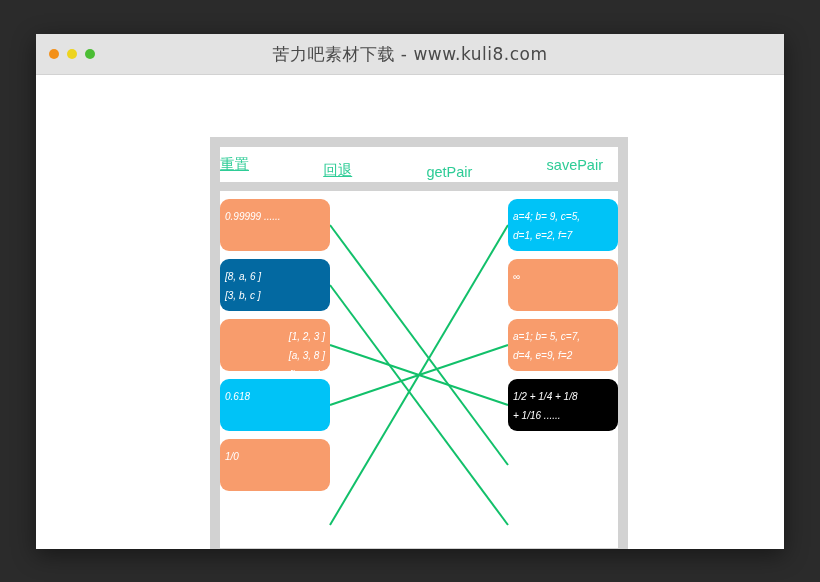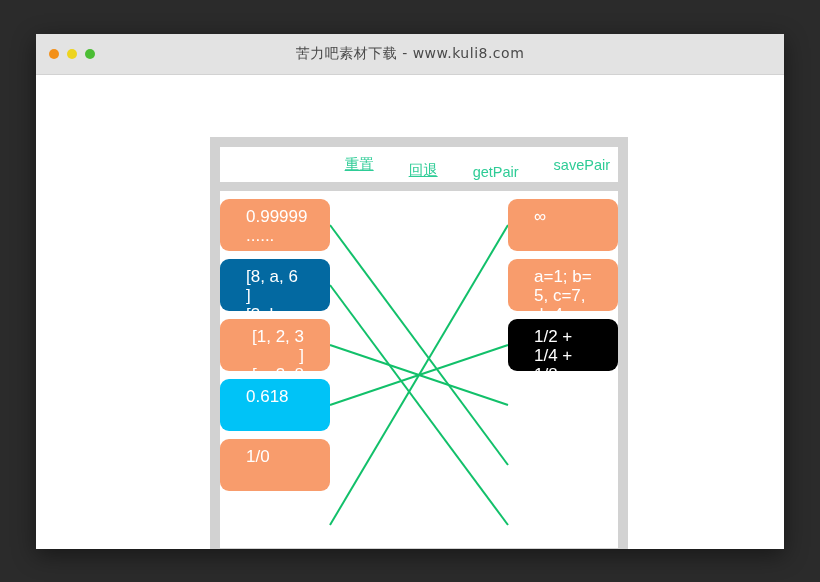--- a/index.html
+++ b/index.html
@@ -45,21 +45,21 @@
     gap: 8px;
   }
   .dot { width: 10px; height: 10px; border-radius: 50%; display: block; }
   .dot.red    { background: #f39019; }
   .dot.yellow { background: #edd41f; }
   .dot.green  { background: #4bbd34; }
 
   .win-title {
     width: 100%;
     text-align: center;
-    font-size: 14px;
+    font-size: 17px;
     color: #4a4a4a;
     letter-spacing: .5px;
     font-family: "DejaVu Sans", "Liberation Sans", sans-serif;
   }
 
   .page {
     position: relative;
     width: 100%;
     height: 474px;
     background: #ffffff;
@@ -73,22 +73,22 @@
     background: #d2d2d2;
     padding: 10px;
   }
 
   .toolbar {
     position: relative;
     height: 35px;
     background: #ffffff;
     display: flex;
     align-items: center;
-    justify-content: flex-end;
-    padding-right: 8px;
+    justify-content: space-between;
+    padding-right: 15px;
     gap: 35px;
   }
   .tool-link {
     font-size: 14.5px;
     color: #2ecc96;
     cursor: pointer;
     white-space: nowrap;
   }
   .tool-link.underline { text-decoration: underline; }
 
@@ -119,26 +119,27 @@
   .col.right { right: 0px; }
 
   .card {
     position: relative;
     width: 110px;
     height: 52px;
     margin-bottom: 8px;
     border-radius: 9px;
     background: #f89c6c;
     color: #ffffff;
-    font-size: 17px;
+    font-size: 10px;
     line-height: 19px;
-    padding: 8px 26px;
+    padding: 8px 5px;
     overflow: hidden;
     cursor: pointer;
     white-space: pre-line;
+    font-style: italic;
   }
   .card.selected { background: #00c3f7; }
 </style>
 </head>
 <body>
 
 <div class="desktop">
 
   <div class="window">
 
@@ -174,20 +175,22 @@
               <div class="card" style="background: rgb(248, 156, 108);">0.99999 ......</div>
               <div class="card" style="background: #0369a1;">[8, a, 6 ]
 [3, b, c ]</div>
               <div class="card" style="background: rgb(248, 156, 108); text-align: right;">[1, 2, 3 ]
 [a, 3, 8 ]
 [b, c, d ]</div>
               <div class="card selected" style="background: rgb(0, 195, 247);">0.618</div>
               <div class="card" style="background: rgb(248, 156, 108);">1/0</div>
             </div>
           <div class="col right">
+              <div class="card selected" style="background: rgb(0, 195, 247);">a=4; b= 9, c=5,
+d=1, e=2, f=7</div>
               <div class="card" style="background: rgb(248, 156, 108);">∞</div>
               <div class="card" style="background: rgb(248, 156, 108);">a=1; b= 5, c=7,
 d=4, e=9, f=2</div>
               <div class="card" style="background: #000000;">1/2 + 1/4 + 1/8
 + 1/16 ......</div>
             </div>
         </div>
 
       </div>
 

